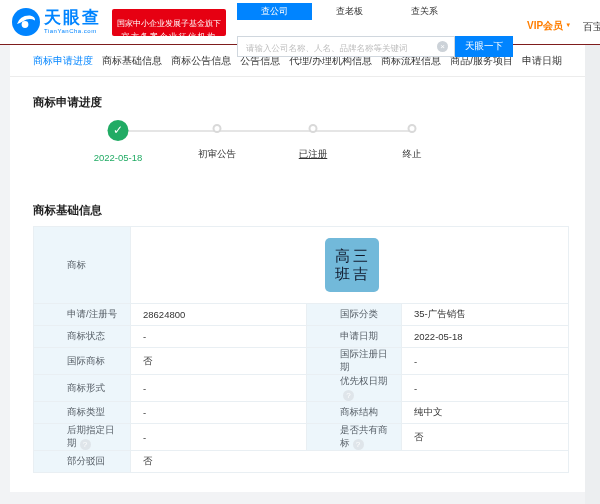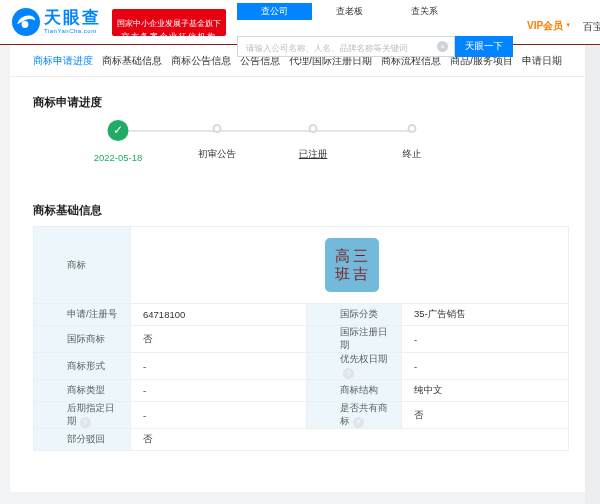--- a/index.html
+++ b/index.html
@@ -59,21 +59,21 @@
   .dot.pending{width:9px;height:9px;top:9px;background:#fff;border:2px solid #d9d9d9;}
   .step-label{font-size:9.5px;color:#333;}
   .step.done-step .step-label{color:var(--green);}
   .step-date{font-size:9.5px;color:var(--green);margin-top:4px;}
   
   .info-table{border-collapse:collapse;margin:8px 16px 0 23px;width:536px;table-layout:fixed;font-size:9.5px;}
   .info-table td{border:1px solid #e9eff3;height:22px;padding:0 8px 0 12px;color:#333;vertical-align:middle;}
   td.lbl{background:var(--cellbg);color:#565e66;padding-left:33px;}
   .mark-cell{height:77px !important;}
   .mark-img{width:54px;height:54px;margin:0 auto;background:var(--markbg);border-radius:5px;
-    color:#7f1d1d;display:flex;flex-direction:column;align-items:center;justify-content:center;
+    color:#0f172a;display:flex;flex-direction:column;align-items:center;justify-content:center;
     font-size:15px;line-height:18px;letter-spacing:3px;padding-left:3px;cursor:pointer;}
   .info-icon{display:inline-block;width:11px;height:11px;border-radius:50%;background:#dfe5ea;
     color:#fff;font-size:8px;line-height:11px;text-align:center;margin-left:3px;vertical-align:-1px;cursor:pointer;}
 </style>
 </head>
 <body>
 
 <header>
   <div class="logo">
     <span class="logo-mark">
@@ -111,21 +111,21 @@
   </div>
   <div class="toolbox">百宝</div>
 </header>
 
 <div class="content">
   <nav class="tabs" id="nav-tabs">
       <span class="tab active">商标申请进度</span>
       <span class="tab">商标基础信息</span>
       <span class="tab">商标公告信息</span>
       <span class="tab">公告信息</span>
-      <span class="tab">代理/国际注册日期</span>
+      <span class="tab">代理/办理机构信息</span>
       <span class="tab">商标流程信息</span>
       <span class="tab">商品/服务项目</span>
       <span class="tab">申请日期</span>
     </nav>
 
   <h3 class="section-title">商标申请进度</h3>
   <div class="stepper" id="stepper">
     <div class="step-line"></div>
   <div class="step done-step" style="left: 53px;">
         <div class="dot-area">
@@ -166,23 +166,29 @@
         <td class="lbl">商标</td>
         <td class="val mark-cell" colspan="3">
           <div class="mark-img">
             <span>高三</span>
             <span>班吉</span>
           </div>
         </td>
       </tr>
         <tr>
           <td class="lbl">申请/注册号</td>
-          <td class="val">64718100</td>
+          <td class="val">28624800</td>
           <td class="lbl">国际分类</td>
           <td class="val">35-广告销售</td>
+        </tr>
+        <tr>
+          <td class="lbl">商标状态</td>
+          <td class="val">-</td>
+          <td class="lbl">申请日期</td>
+          <td class="val">2022-05-18</td>
         </tr>
         <tr>
           <td class="lbl">国际商标</td>
           <td class="val">否</td>
           <td class="lbl">国际注册日期</td>
           <td class="val">-</td>
         </tr>
         <tr>
           <td class="lbl">商标形式</td>
           <td class="val">-</td>

